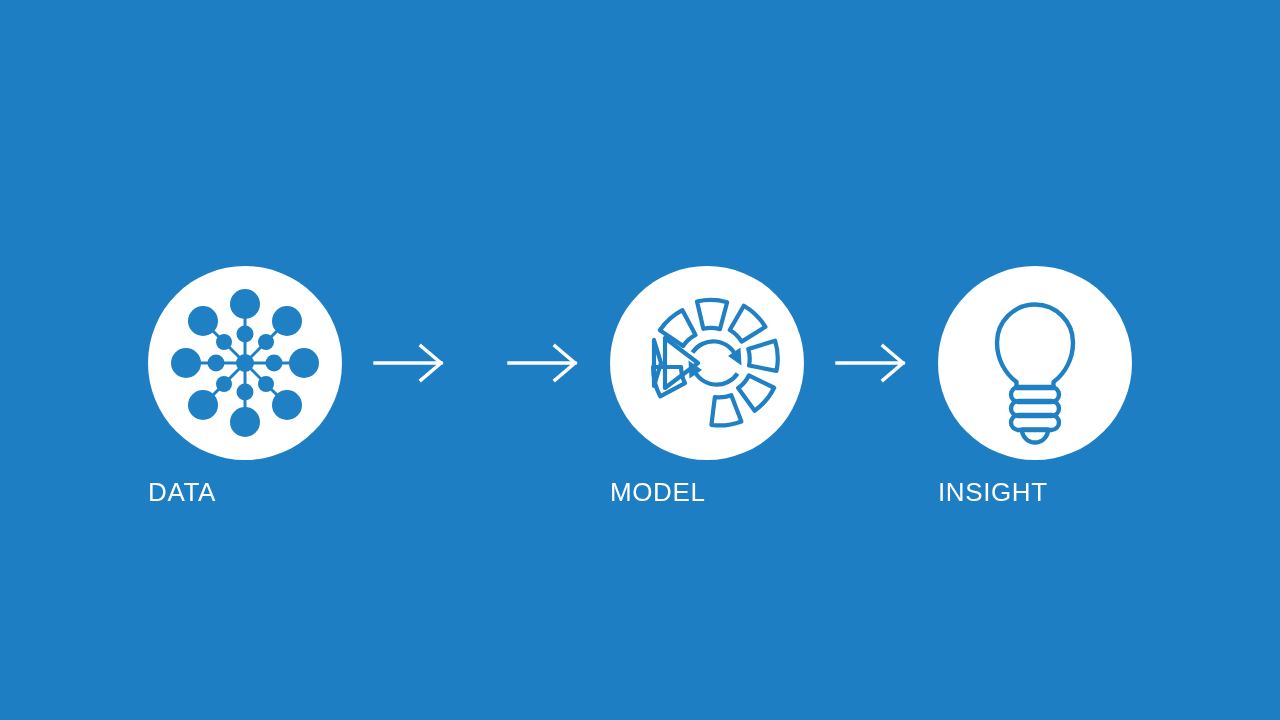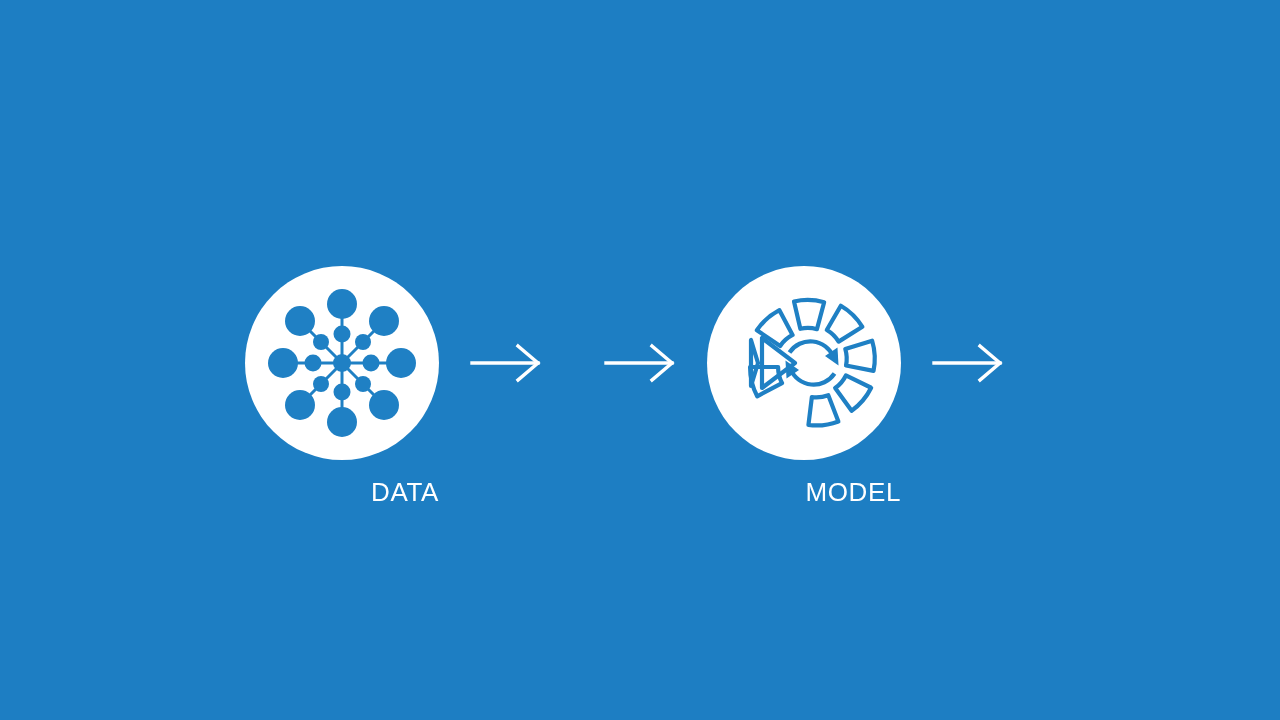--- a/index.html
+++ b/index.html
@@ -31,21 +31,21 @@
     display: flex;
     flex-direction: row;
     align-items: flex-start;
     justify-content: center;
   }
 
   .step {
     width: 194px;
     display: flex;
     flex-direction: column;
-    align-items: flex-end;
+    align-items: flex-start;
     flex: 0 0 auto;
   }
 
   .disc {
     width: 194px;
     height: 194px;
     border-radius: 50%;
     background: #ffffff;
     display: flex;
     align-items: center;
@@ -177,15 +177,36 @@
 
     <div class="connector">
       <svg width="72" height="40" viewBox="0 0 72 40">
         <g stroke="#ffffff" stroke-width="3.4" fill="none" stroke-linecap="square" stroke-linejoin="miter">
           <line x1="2" y1="20" x2="68" y2="20"></line>
           <polyline points="48,3 68,20 48,37"></polyline>
         </g>
       </svg>
     </div>
 
+    <div class="step">
+      <div class="disc">
+        <svg width="194" height="194" viewBox="0 0 194 194">
+          <g fill="none" stroke="#1f80c4" stroke-width="4.4" stroke-linejoin="round" stroke-linecap="round">
+
+            <path d="M 78.5,116.0
+                     C 66.5,107.0 59.0,92.5 59.0,76.5
+                     A 38,38 0 0 1 135.0,76.5
+                     C 135.0,92.5 127.5,107.0 115.5,116.0
+                     L 115.5,122.0 L 78.5,122.0 Z"></path>
+
+            <rect x="73.0" y="121.0" width="48" height="15" rx="7.5"></rect>
+            <rect x="73.0" y="135.0" width="48" height="15" rx="7.5"></rect>
+            <rect x="73.0" y="149.0" width="48" height="15" rx="7.5"></rect>
+
+            <path d="M 84.0,163.5 L 110.0,163.5 A 13,13 0 0 1 84.0,163.5 Z"></path>
+          </g>
+        </svg>
+      </div>
+      <div class="step-label">INSIGHT</div>
+    </div>
 
   </div>
 </div>
 
 </body></html>

